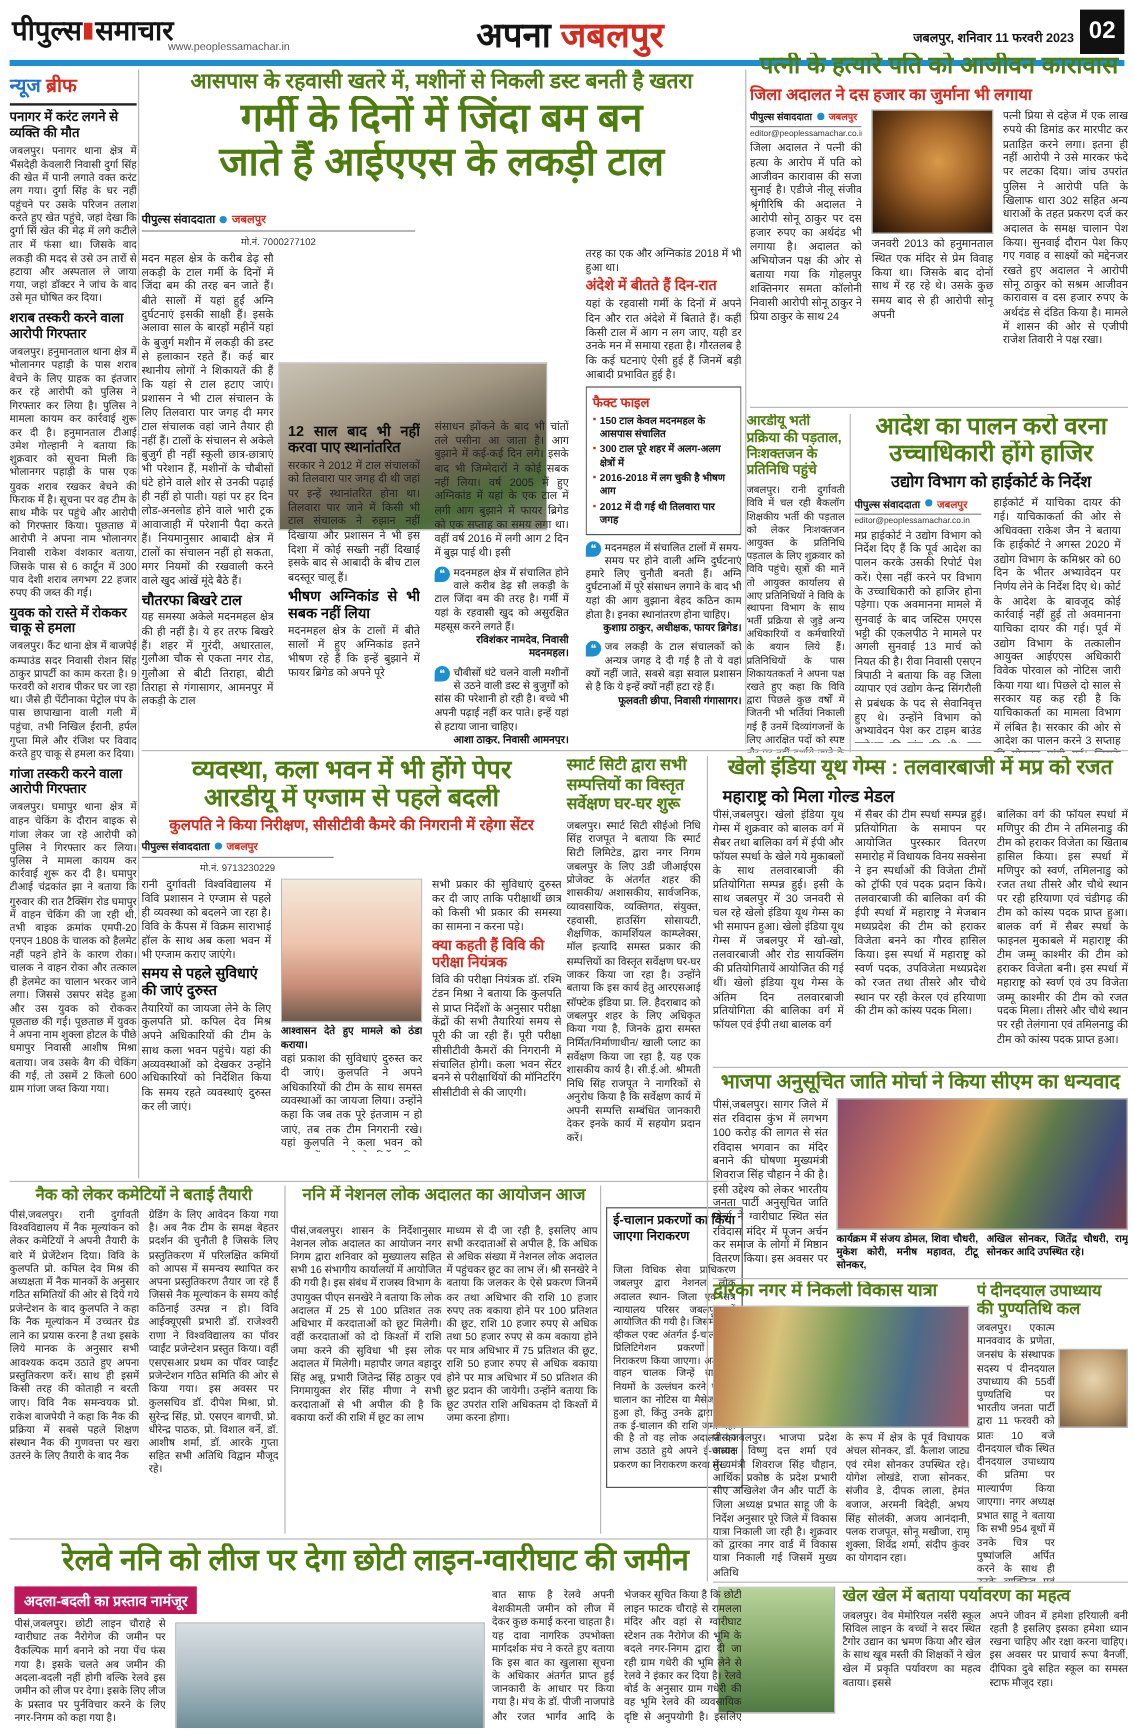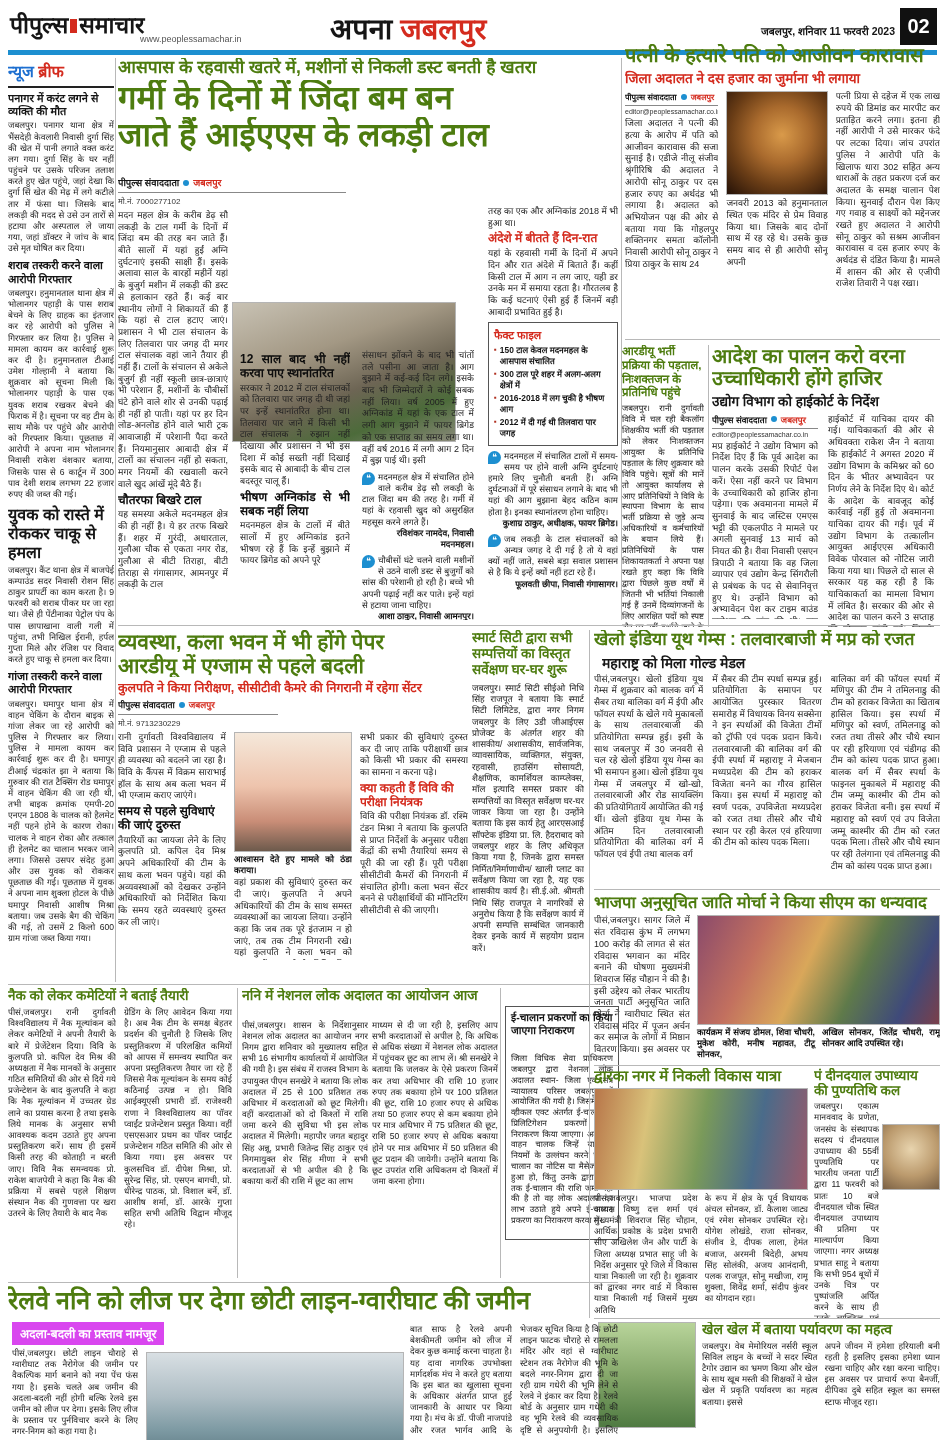--- a/index.html
+++ b/index.html
@@ -2,21 +2,21 @@
 <html lang="hi"><head>
 <meta charset="utf-8">
 <style>
   html,body{margin:0;padding:0;background:#e8e8e8;}
   .page{position:relative;width:945px;height:1445px;margin:0 auto;background:#ffffff;
         font-family:"Liberation Sans","DejaVu Sans",sans-serif;color:#151515;overflow:hidden;}
   .abs{position:absolute;}
   .body{font-size:9px;line-height:1.3;text-align:justify;overflow:hidden;color:#222;}
   .bold{font-weight:bold;}
   .hl{font-weight:800;color:#4d7c0f;line-height:1.12;}
-  .center{text-align:left;}
+  .center{text-align:center;}
   .nowrap{white-space:nowrap;overflow:hidden;}
   .red{color:#d42b1e;}
   .blue{color:#1d6fd0;}
   .byline{display:flex;align-items:center;gap:4px;font-size:9.5px;border-bottom:1px solid #888;
           padding-bottom:3px;}
   .byline .dot{width:6px;height:6px;border-radius:50%;background:#1d8fd0;display:inline-block;}
   .byline2{font-size:8px;color:#333;padding-top:2px;}
   .photo{background:#999;position:relative;overflow:hidden;border:1px solid #b5b5b5;}
   .ph-wood{background:linear-gradient(160deg,#c8c2b4 0%,#a39884 35%,#6d6554 60%,#4c6b3a 80%,#8a8a7a 100%);}
   .ph-gavel{background:radial-gradient(circle at 55% 42%,#d99a4a 0%,#a96a2d 35%,#6a3d16 65%,#241107 100%);}
@@ -32,21 +32,21 @@
   .factbox{border:1px solid #555;padding:4px 5px;margin:4px 0;}
   .facttitle{color:#d42b1e;font-weight:800;font-size:11px;margin-bottom:3px;}
   .factitem{display:flex;gap:3px;font-size:8.4px;font-weight:bold;line-height:1.3;margin-bottom:2px;}
   .factitem .sq{color:#b03020;font-size:8px;}
   .quote{margin-top:5px;font-size:8.6px;line-height:1.3;text-align:justify;}
   .qicon{float:left;width:13px;height:13px;border-radius:50% 50% 50% 0;background:#1d8fd0;color:#fff;
          font-size:9px;line-height:13px;text-align:center;margin-right:3px;}
   .qauthor{text-align:right;font-weight:bold;font-size:8.6px;}
   .vrule{position:absolute;width:1px;background:#b8b8b8;}
   .hrule{position:absolute;height:1px;background:#b8b8b8;}
-  .bluebar{background:#d946ef;color:#fff;font-weight:800;display:inline-block;padding:3px 8px;}
+  .bluebar{background:#be185d;color:#fff;font-weight:800;display:inline-block;padding:3px 8px;}
 </style>
 </head>
 <body>
 
 <div class="page">
 
   <div class="abs" style="left:10px;top:8px;width:250px;">
     <span style="font-size:23px;font-weight:800;">पीपुल्स</span><span style="display:inline-block;width:7px;height:14px;background:#d42b1e;margin:0 2px;"></span><span style="font-size:23px;font-weight:800;">समाचार</span>
   </div>
   <div class="abs" style="left:140px;top:34px;font-size:9px;color:#555;">www.peoplessamachar.in</div>
@@ -67,21 +67,21 @@
     <div style="border-top:2px solid #222;padding-top:4px;">
       <div>
         <div class="bold" style="font-size:11px;line-height:1.2;margin-bottom:2px;">पनागर में करंट लगने से व्यक्ति की मौत</div>
         <div class="body" style="font-size:8.6px;">जबलपुर। पनागर थाना क्षेत्र में भैंसदेही केवलारी निवासी दुर्गा सिंह की खेत में पानी लगाते वक्त करंट लग गया। दुर्गा सिंह के घर नहीं पहुंचने पर उसके परिजन तलाश करते हुए खेत पहुंचे, जहां देखा कि दुर्गा सिं खेत की मेढ़ में लगे कटीले तार में फंसा था। जिसके बाद लकड़ी की मदद से उसे उन तारों से हटाया और अस्पताल ले जाया गया, जहां डॉक्टर ने जांच के बाद उसे मृत घोषित कर दिया।</div>
       </div>
       <div style="margin-top:5px;">
         <div class="bold" style="font-size:11px;line-height:1.2;margin-bottom:2px;">शराब तस्करी करने वाला आरोपी गिरफ्तार</div>
         <div class="body" style="font-size:8.6px;">जबलपुर। हनुमानताल थाना क्षेत्र में भोलानगर पहाड़ी के पास शराब बेचने के लिए ग्राहक का इंतजार कर रहे आरोपी को पुलिस ने गिरफ्तार कर लिया है। पुलिस ने मामला कायम कर कार्रवाई शुरू कर दी है। हनुमानताल टीआई उमेश गोल्हानी ने बताया कि शुक्रवार को सूचना मिली कि भोलानगर पहाड़ी के पास एक युवक शराब रखकर बेचने की फिराक में है। सूचना पर वह टीम के साथ मौके पर पहुंचे और आरोपी को गिरफ्तार किया। पूछताछ में आरोपी ने अपना नाम भोलानगर निवासी राकेश वंशकार बताया, जिसके पास से 6 कार्टून में 300 पाव देशी शराब लगभग 22 हजार रुपए की जब्त की गई।</div>
       </div>
       <div style="margin-top:5px;">
-        <div class="bold" style="font-size:16px;line-height:1.2;margin-bottom:2px;">युवक को रास्ते में रोककर चाकू से हमला</div>
+        <div class="bold" style="font-size:11px;line-height:1.2;margin-bottom:2px;">युवक को रास्ते में रोककर चाकू से हमला</div>
         <div class="body" style="font-size:8.6px;">जबलपुर। कैंट थाना क्षेत्र में बाजपेई कम्पाउंड सदर निवासी रोशन सिंह ठाकुर प्रापर्टी का काम करता है। 9 फरवरी को शराब पीकर घर जा रहा था। जैसे ही पेंटीनाका पेट्रोल पंप के पास छापाखाना वाली गली में पहुंचा, तभी निखिल ईरानी, हर्पल गुप्ता मिले और रंजिश पर विवाद करते हुए चाकू से हमला कर दिया।</div>
       </div>
       <div style="margin-top:5px;">
         <div class="bold" style="font-size:11px;line-height:1.2;margin-bottom:2px;">गांजा तस्करी करने वाला आरोपी गिरफ्तार</div>
         <div class="body" style="font-size:8.6px;">जबलपुर। घमापुर थाना क्षेत्र में वाहन चेकिंग के दौरान बाइक से गांजा लेकर जा रहे आरोपी को पुलिस ने गिरफ्तार कर लिया। पुलिस ने मामला कायम कर कार्रवाई शुरू कर दी है। घमापुर टीआई चंद्रकांत झा ने बताया कि गुरुवार की रात टैक्सिंग रोड घमापुर में वाहन चेकिंग की जा रही थी, तभी बाइक क्रमांक एमपी-20 एनएन 1808 के चालक को हैलमेट नहीं पहने होने के कारण रोका। चालक ने वाहन रोका और तत्काल ही हेलमेट का चालान भरकर जाने लगा। जिससे उसपर संदेह हुआ और उस युवक को रोककर पूछताछ की गई। पूछताछ में युवक ने अपना नाम शुक्ला होटल के पीछे घमापुर निवासी आशीष मिश्रा बताया। जब उसके बैग की चेकिंग की गई, तो उसमें 2 किलो 600 ग्राम गांजा जब्त किया गया।</div>
       </div>
     </div>
   </div>
 
   <div class="abs" style="left:118px;top:58px;width:500px;height:562px;overflow:hidden;">

